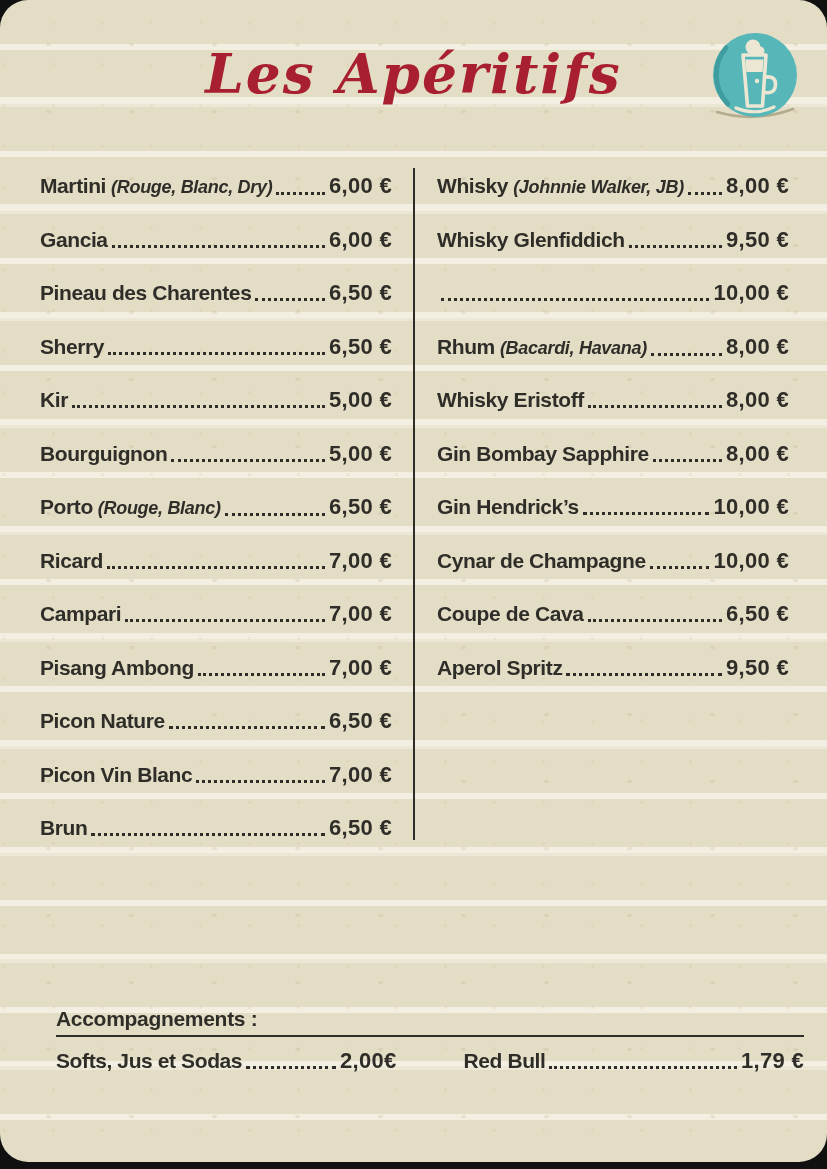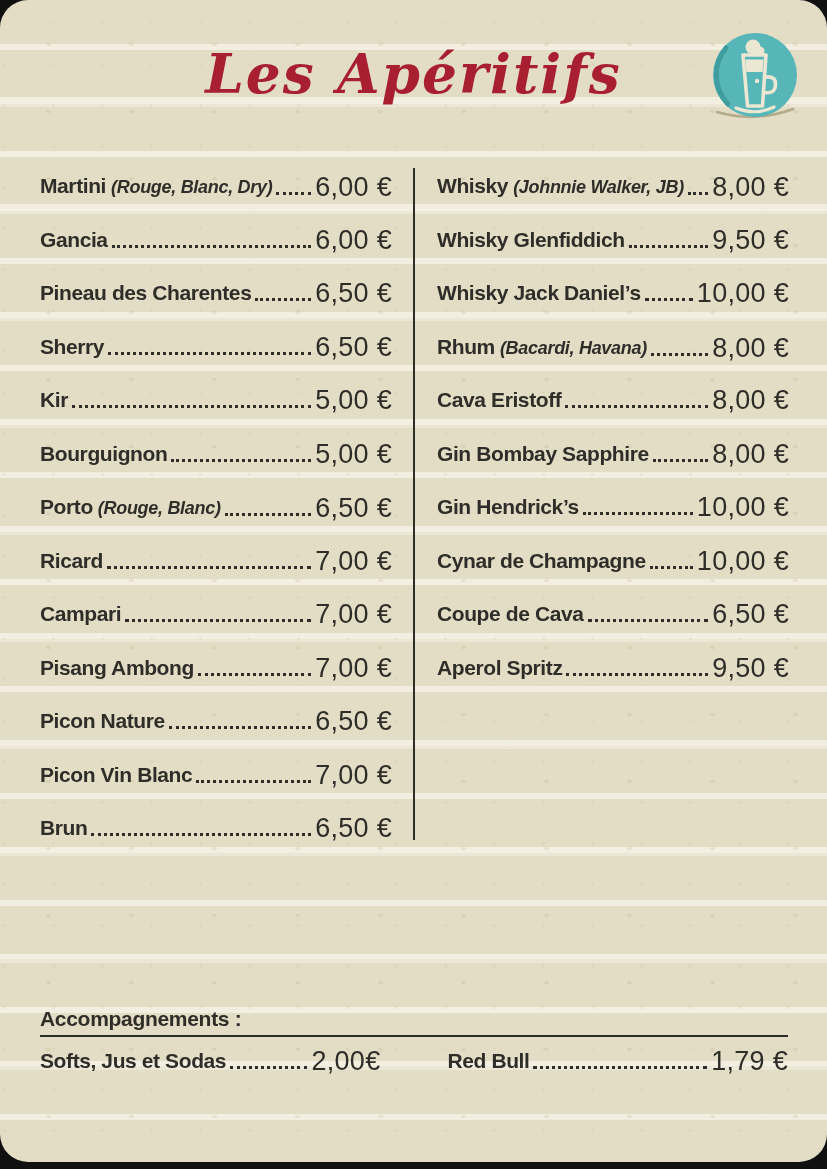--- a/index.html
+++ b/index.html
@@ -49,32 +49,32 @@
     font-size:55px;line-height:80px;
     letter-spacing:2px;
     color:var(--accent);
   }
   .logo{position:absolute;left:709px;top:30px;width:92px;height:94px;}
   .col{position:absolute;width:352px;}
   #col-left{left:40px;top:174px;}
   #col-right{left:437px;top:174px;}
   .vdivider{position:absolute;left:413px;top:168px;width:2px;height:672px;background:var(--text);}
   .row{height:53.5px;}
-  .row-inner{display:flex;align-items:flex-end;}
+  .row-inner{display:flex;}
   .name{
     font-size:21px;font-weight:600;color:var(--text);
     letter-spacing:-0.4px;white-space:nowrap;line-height:24px;
   }
   .note{font-style:italic;font-size:18px;letter-spacing:-0.3px;margin-left:5px;}
   .dots{flex:1 1 auto;min-width:12px;border-bottom:3px dotted var(--text);margin:0 4px 4px 4px;}
   .price{
-    font-size:27px;font-weight:400;color:var(--text);
+    font-size:22px;font-weight:700;color:var(--text);
     letter-spacing:0.3px;white-space:nowrap;line-height:24px;
   }
-  .footer{position:absolute;left:40px;width:748px;top:1007px;}
+  .footer{position:absolute;left:56px;width:748px;top:1007px;}
   .footer-heading{font-size:21px;font-weight:600;color:var(--text);letter-spacing:-0.3px;line-height:24px;}
   .footer-rule{border:none;border-top:2px solid var(--text);margin:4px 0 0 0;}
   .footer-items{display:flex;gap:67px;margin-top:12px;}
   .footer-item{flex:1 1 0;}
   .footer-item .row{height:auto;}
 </style>
 </head>
 <body>
 
 <div class="card">
@@ -207,35 +207,34 @@
       </div>
       <div class="row">
         <div class="row-inner">
           <span class="name">Whisky Glenfiddich</span>
           <span class="dots"></span>
           <span class="price">9,50 €</span>
         </div>
       </div>
       <div class="row">
         <div class="row-inner">
-          <span class="name">Whisky Jack Daniel’s</span>
           <span class="dots"></span>
           <span class="price">10,00 €</span>
         </div>
       </div>
       <div class="row">
         <div class="row-inner">
           <span class="name">Rhum<span class="note">(Bacardi, Havana)</span></span>
           <span class="dots"></span>
           <span class="price">8,00 €</span>
         </div>
       </div>
       <div class="row">
         <div class="row-inner">
-          <span class="name">Cava Eristoff</span>
+          <span class="name">Whisky Eristoff</span>
           <span class="dots"></span>
           <span class="price">8,00 €</span>
         </div>
       </div>
       <div class="row">
         <div class="row-inner">
           <span class="name">Gin Bombay Sapphire</span>
           <span class="dots"></span>
           <span class="price">8,00 €</span>
         </div>

